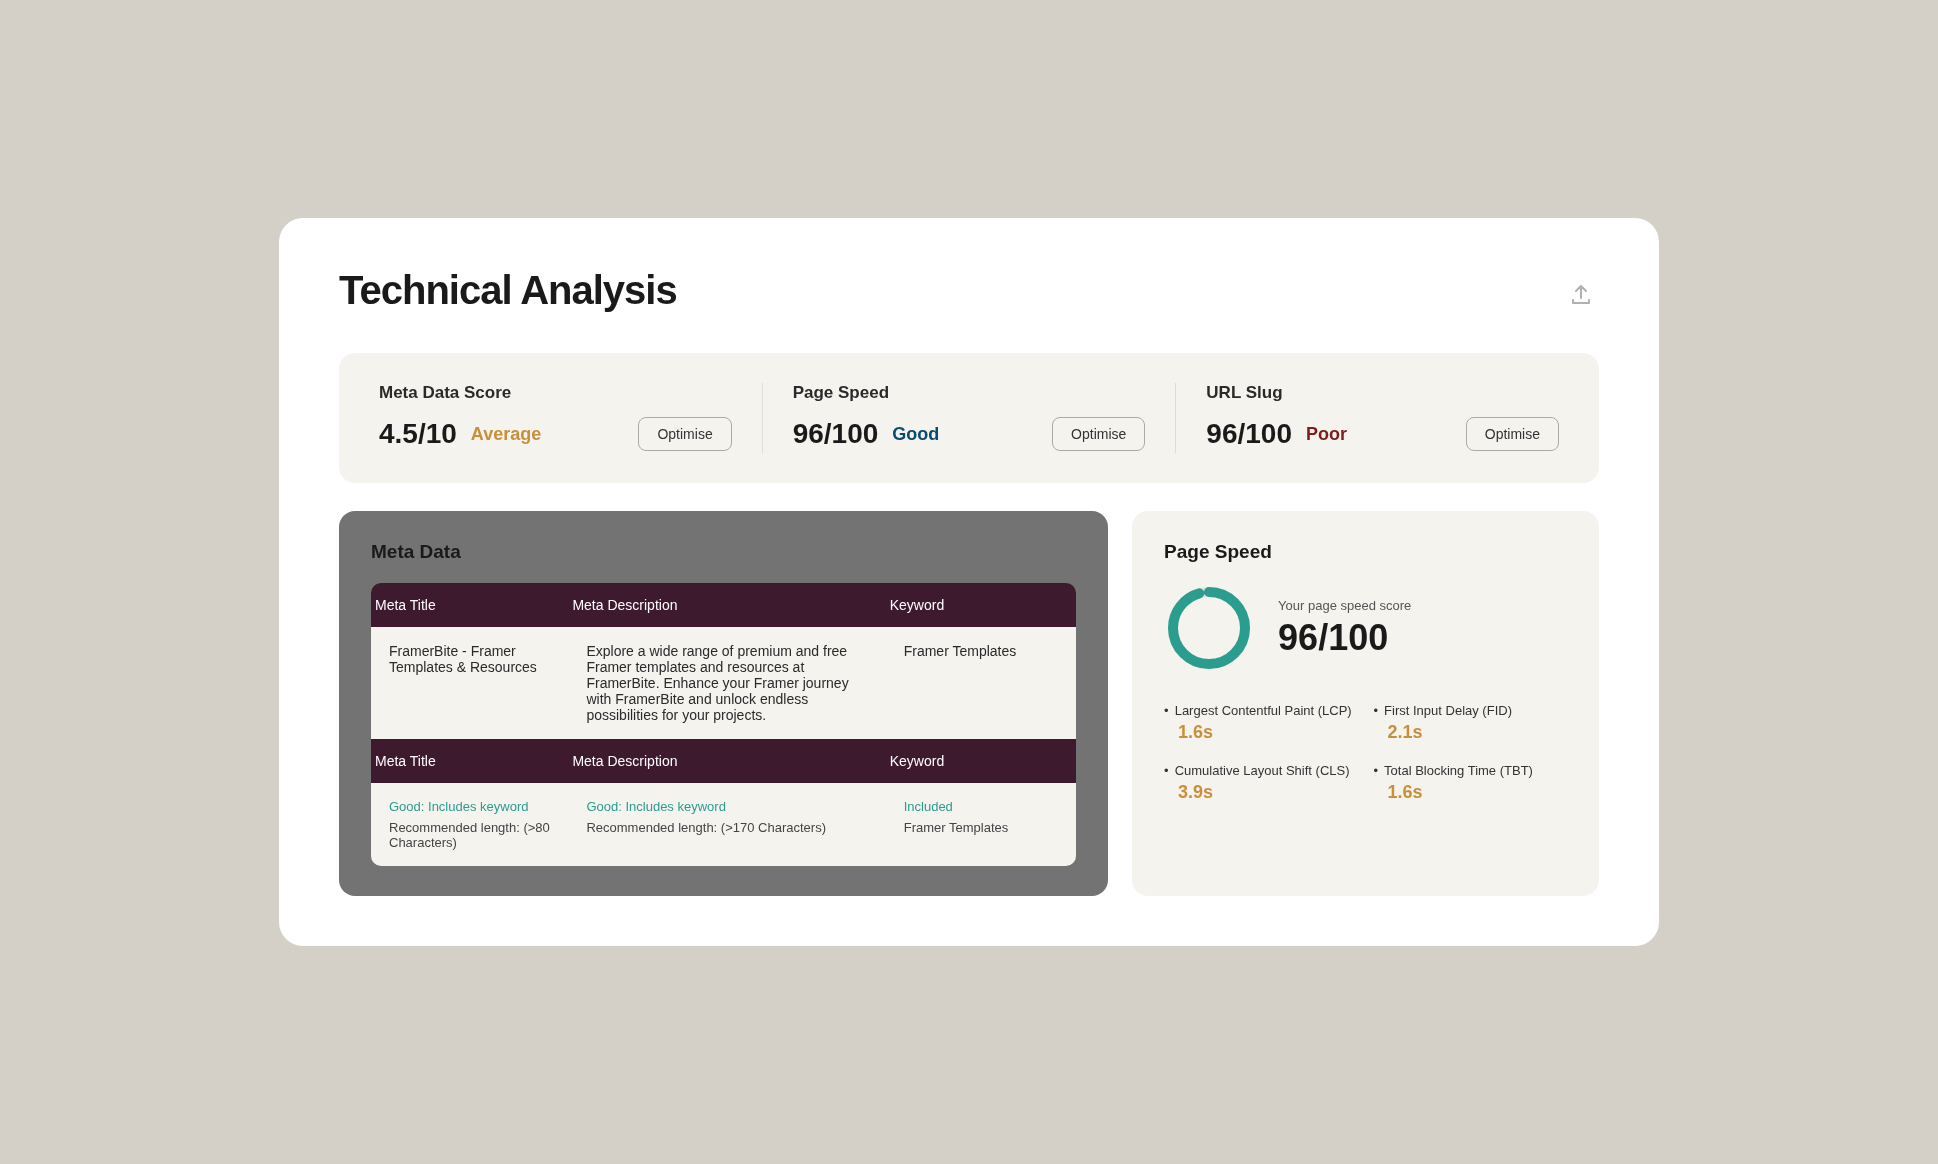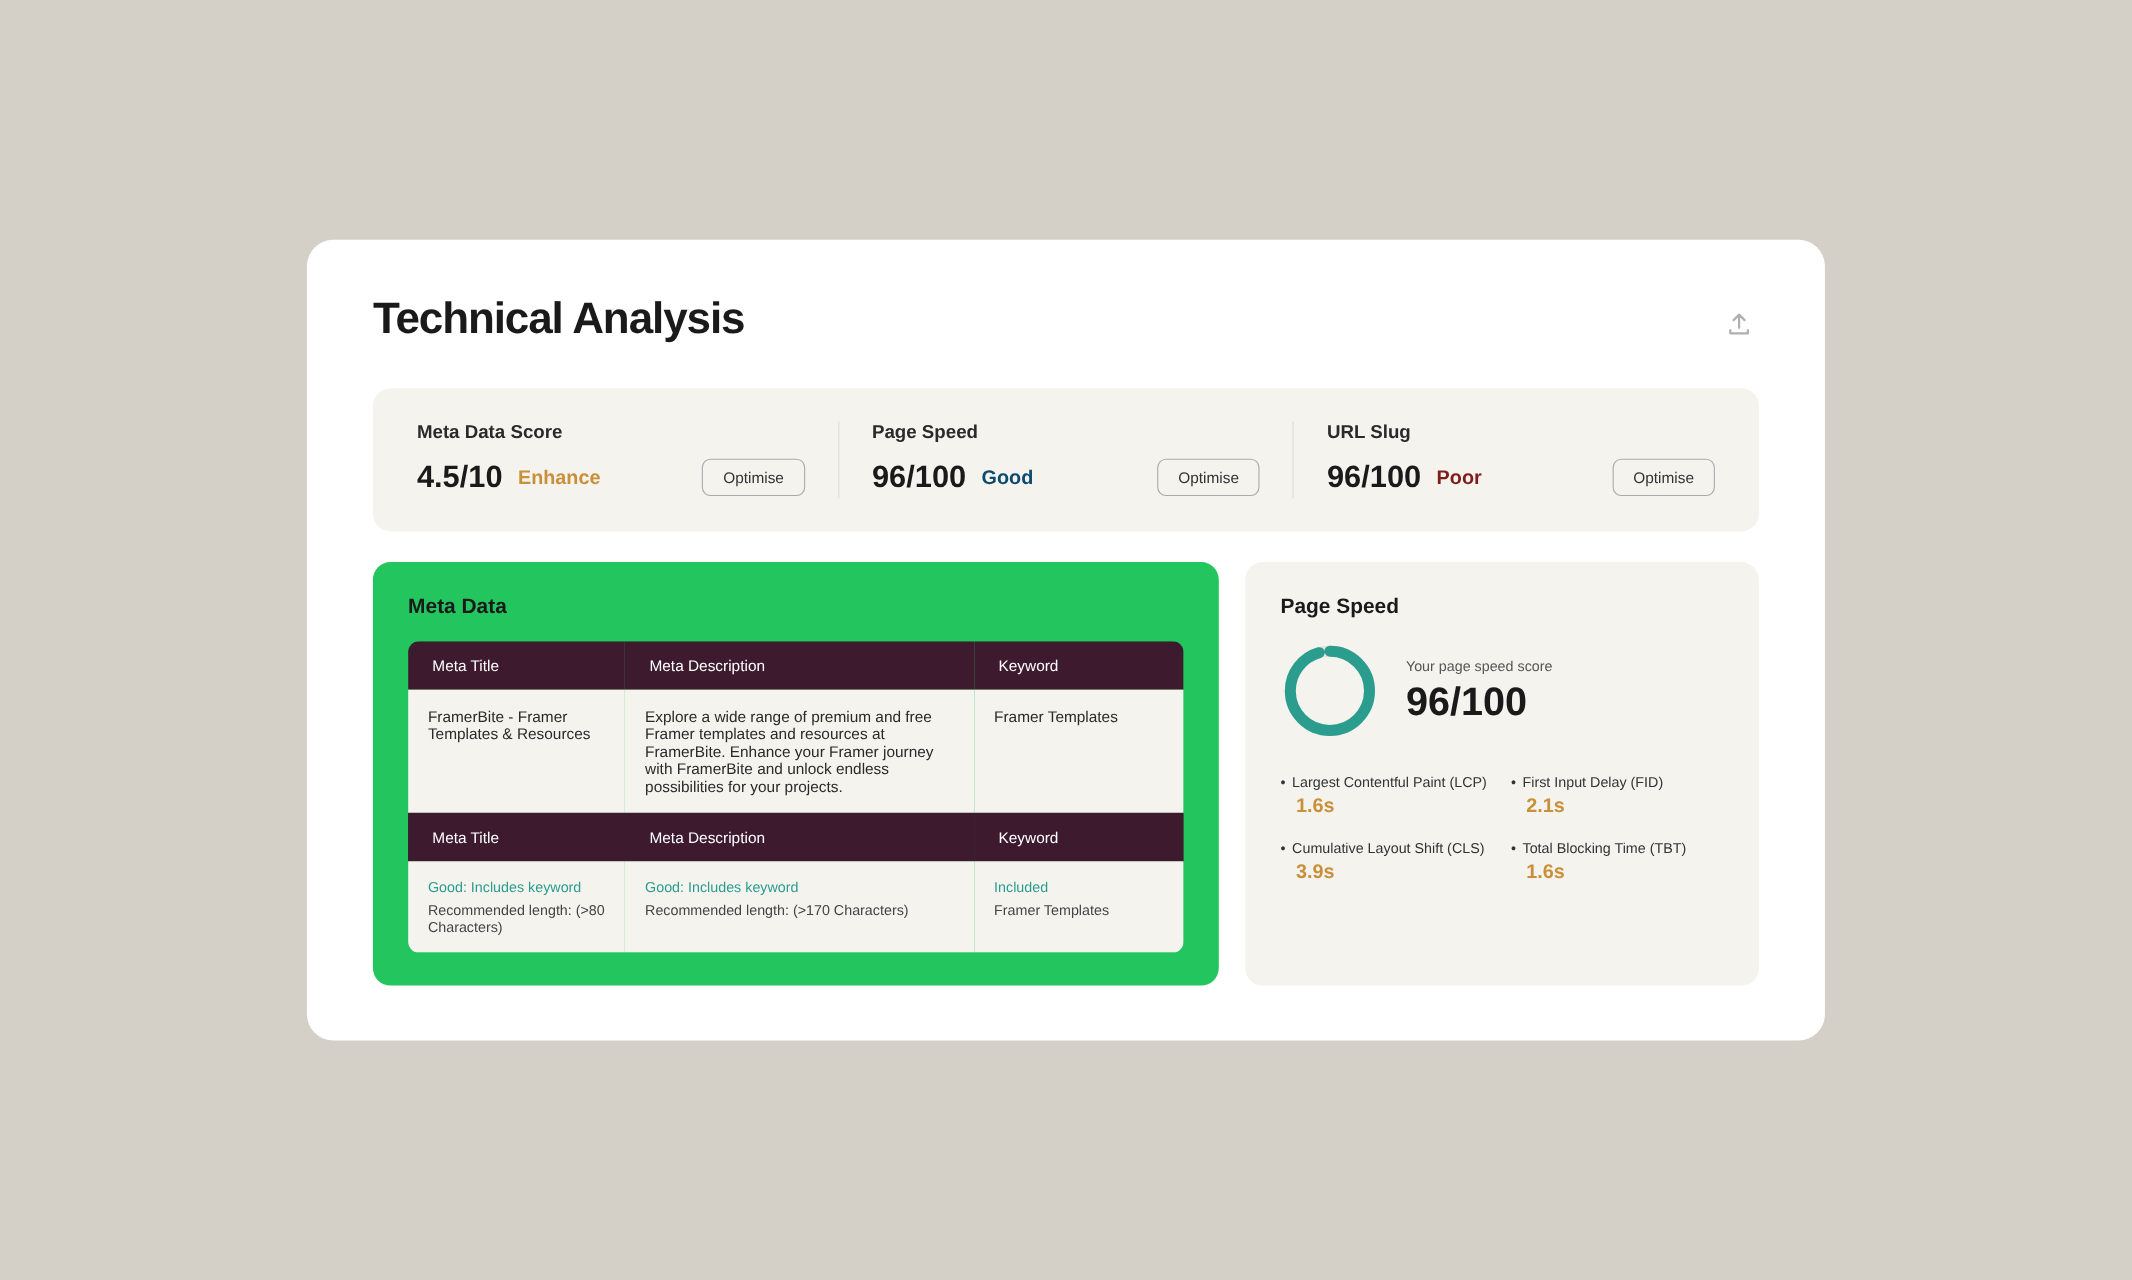--- a/index.html
+++ b/index.html
@@ -97,21 +97,21 @@
     }
 
     
     .bottom-row {
       display: flex;
       gap: 24px;
     }
 
     
     .meta-data-card {
-      background: #22c55e;
+      background: #737373;
       border-radius: 16px;
       padding: 30px 32px;
       flex: 1.4;
     }
     .card-title {
       font-size: 19px;
       font-weight: 700;
       color: #1a1a1a;
       margin-bottom: 20px;
     }
@@ -119,21 +119,21 @@
       width: 100%;
       border-collapse: collapse;
       border-radius: 10px;
       overflow: hidden;
     }
     .meta-table thead tr {
       background: #3d1a2e;
       color: #fff;
     }
     .meta-table thead th {
-      padding: 14px 22px;
+      padding: 14px 4px;
       font-size: 14px;
       font-weight: 500;
       text-align: left;
     }
     .meta-table tbody tr td {
       padding: 16px 18px;
       font-size: 14px;
       color: #2a2a2a;
       vertical-align: top;
       background: #f5f3ee;
@@ -229,21 +229,21 @@
       </svg>
     </div>
   </div>
 
   <div class="score-card-row">
 
     <div class="score-section">
       <div class="score-label">Meta Data Score</div>
       <div class="score-row">
         <span class="score-value">4.5/10</span>
-        <span class="score-status status-average">Enhance</span>
+        <span class="score-status status-average">Average</span>
         <button class="optimise-btn">Optimise</button>
       </div>
     </div>
 
     <div class="score-divider"></div>
 
     <div class="score-section">
       <div class="score-label">Page Speed</div>
       <div class="score-row">
         <span class="score-value">96/100</span>

